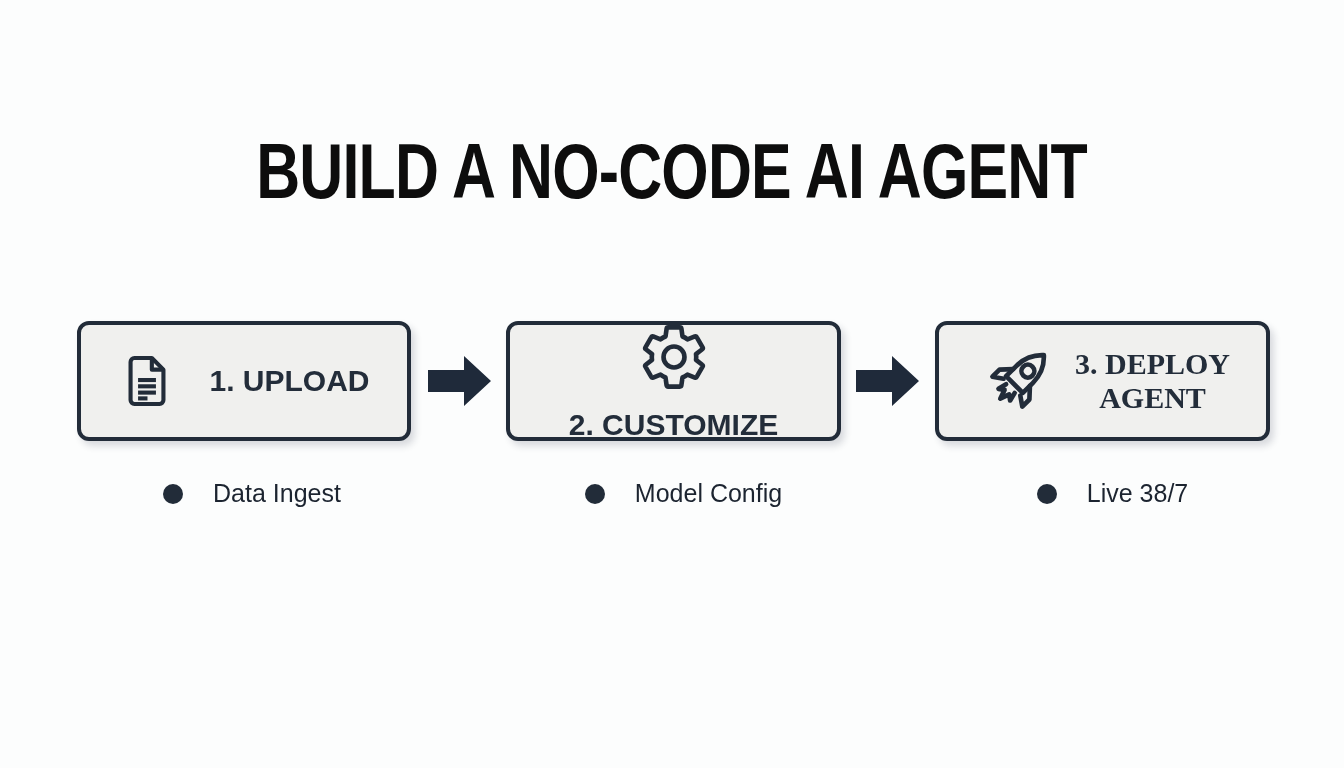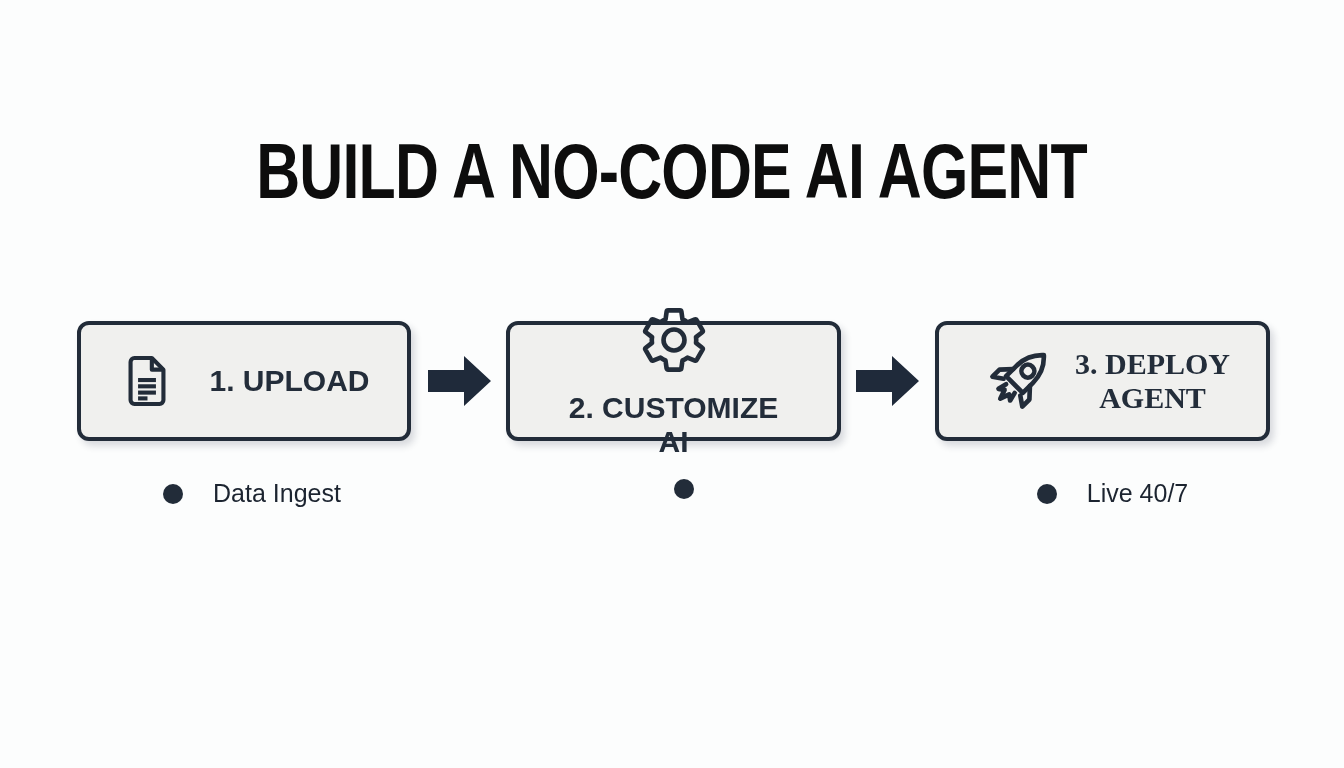--- a/index.html
+++ b/index.html
@@ -136,21 +136,20 @@
 
   <div class="step step-2">
     <span class="step-icon">
       <svg width="74" height="74" viewBox="0 0 24 24" fill="none" stroke="currentColor" stroke-width="1.5" stroke-linejoin="round">
         <path d="M19.14,12.94c0.04-0.3,0.06-0.61,0.06-0.94c0-0.32-0.02-0.64-0.07-0.94l2.03-1.58c0.18-0.14,0.23-0.41,0.12-0.61 l-1.92-3.32c-0.12-0.22-0.37-0.29-0.59-0.22l-2.39,0.96c-0.5-0.38-1.03-0.7-1.62-0.94L14.4,2.81c-0.04-0.24-0.24-0.41-0.48-0.41 h-3.84c-0.24,0-0.43,0.17-0.47,0.41L9.25,5.35C8.66,5.59,8.12,5.92,7.63,6.29L5.24,5.33c-0.22-0.08-0.47,0-0.59,0.22L2.74,8.87 C2.62,9.08,2.66,9.34,2.86,9.48l2.03,1.58C4.84,11.36,4.8,11.69,4.8,12s0.02,0.64,0.07,0.94l-2.03,1.58 c-0.18,0.14-0.23,0.41-0.12,0.61l1.92,3.32c0.12,0.22,0.37,0.29,0.59,0.22l2.39-0.96c0.5,0.38,1.03,0.7,1.62,0.94l0.36,2.54 c0.05,0.24,0.24,0.41,0.48,0.41h3.84c0.24,0,0.44-0.17,0.47-0.41l0.36-2.54c0.59-0.24,1.13-0.56,1.62-0.94l2.39,0.96 c0.22,0.08,0.47,0,0.59-0.22l1.92-3.32c0.12-0.22,0.07-0.47-0.12-0.61L19.14,12.94z"></path>
         <circle cx="12" cy="12" r="3.4"></circle>
       </svg>
     </span>
     <div class="step-label">
       <div>2. CUSTOMIZE</div>
-      <div>AI</div>
     </div>
   </div>
 
   <div class="arrow arrow-2">
     <svg width="64" height="56" viewBox="0 0 64 56">
       <polygon points="0,17 36,17 36,3 63,28 36,53 36,39 0,39" fill="currentColor"></polygon>
     </svg>
   </div>
 
   <div class="step step-3">
@@ -170,19 +169,20 @@
       <div>AGENT</div>
     </div>
   </div>
 
   <div class="caption caption-1">
     <span class="bullet"></span>
     <span class="caption-text">Data Ingest</span>
   </div>
   <div class="caption caption-2">
     <span class="bullet"></span>
+    <span class="caption-text">Model Config</span>
   </div>
   <div class="caption caption-3">
     <span class="bullet"></span>
-    <span class="caption-text">Live 40/7</span>
+    <span class="caption-text">Live 38/7</span>
   </div>
 
 </div>
 
 </body></html>

